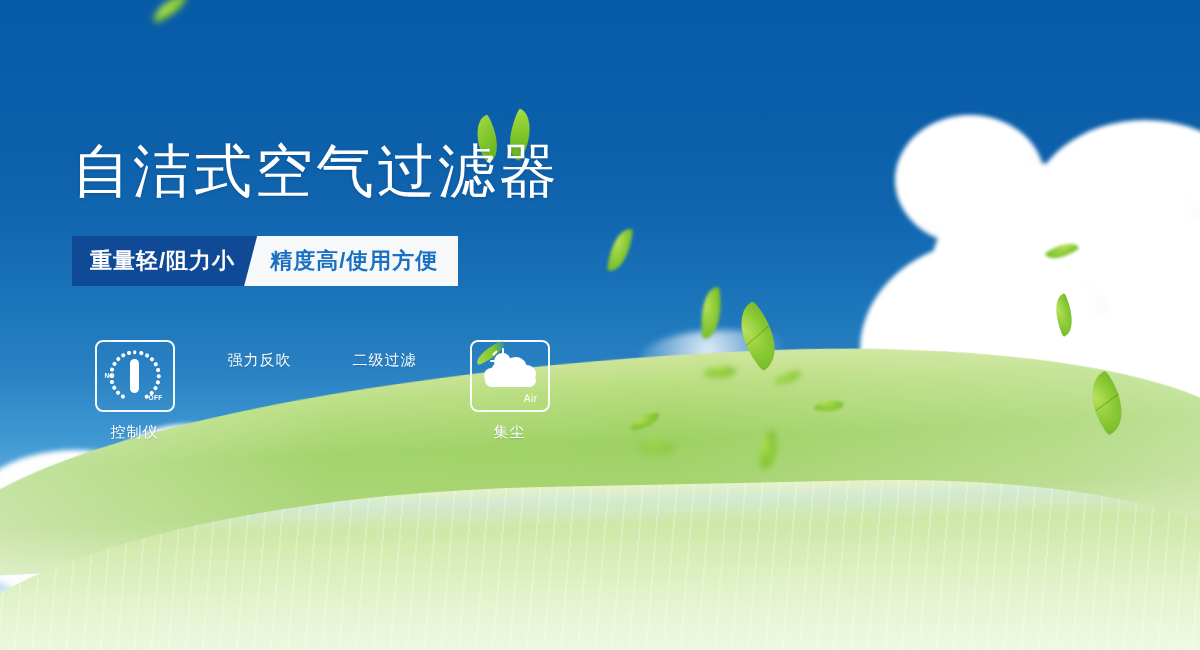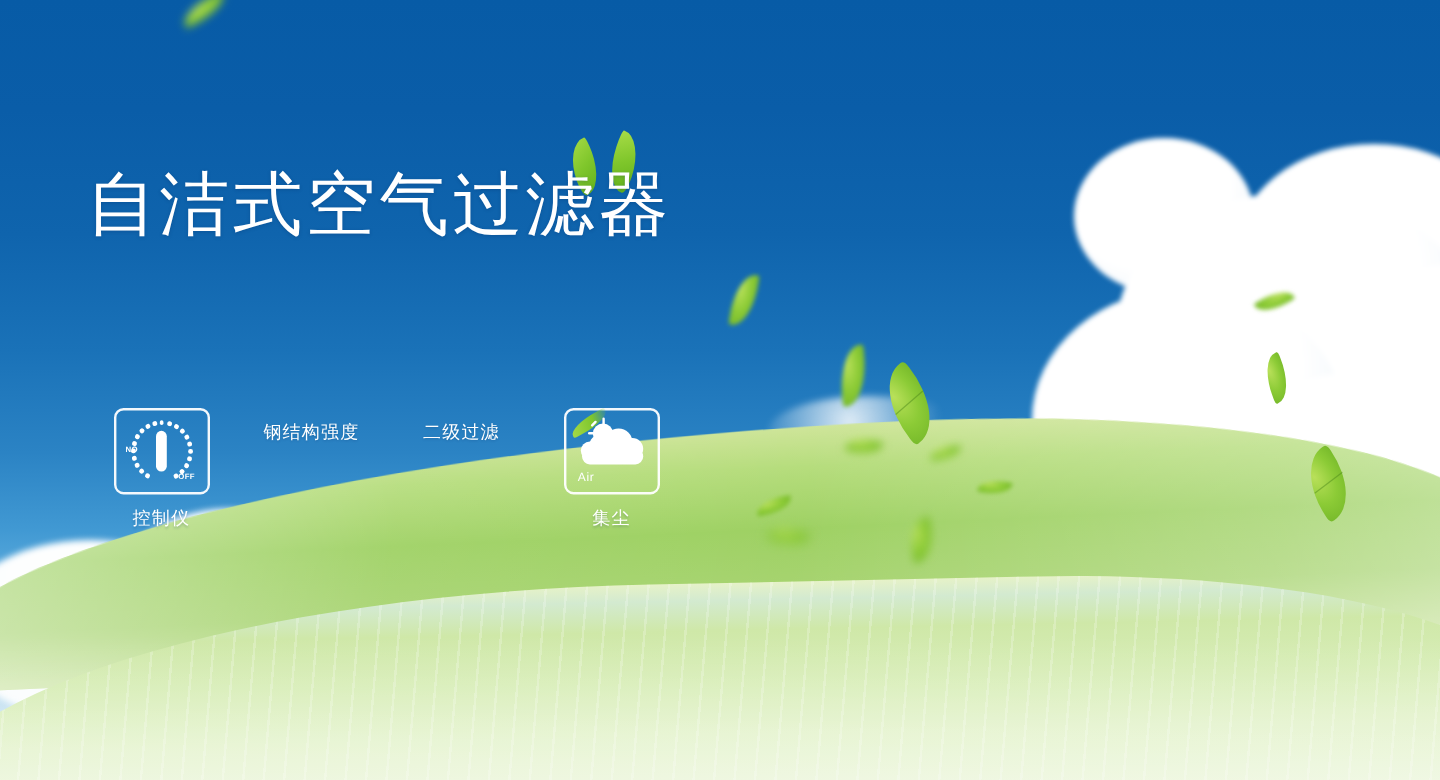--- a/index.html
+++ b/index.html
@@ -252,21 +252,21 @@
     border-radius:50%; background:#fff;
   }
   .airicon .ray{
     position:absolute; background:#fff; border-radius:1px;
   }
   .airicon .cl{
     position:absolute; background:#fff; border-radius:50%;
   }
   .airicon .air-text{
     position:absolute; left:0; right:0; bottom:-3px;
-    text-align:left; font-size:10px; color:#fff; letter-spacing:.5px;
+    text-align:right; font-size:10px; color:#fff; letter-spacing:.5px;
   }
   .airicon .streak{
     position:absolute; left:-8px; top:-4px; width:34px; height:11px;
     background:linear-gradient(100deg,#a6da4a 0%, #7ec62c 60%, rgba(126,198,44,0) 100%);
     border-radius:80% 10% 80% 10%;
     transform:rotate(-28deg);
   }
 </style>
 </head>
 <body>
@@ -331,20 +331,24 @@
 
   <div class="content">
 
     <div class="sprout" style="left:477px; top:110px;">
       <span class="sl sl-left"></span>
       <span class="sl sl-right"></span>
     </div>
 
     <div class="title">自洁式空气过滤器</div>
 
+    <div class="badge">
+      <div class="badge-left">重量轻/阻力小</div>
+      <div class="badge-right">精度高/使用方便</div>
+    </div>
 
     <div class="features">
 
       <div class="feature">
         <div class="fbox">
           <div class="gauge">
             <span class="dot" style="transform:translate(-50%,-50%) rotate(0deg)   translate(0,-24px);"></span>
             <span class="dot" style="transform:translate(-50%,-50%) rotate(15deg)  translate(0,-24px);"></span>
             <span class="dot" style="transform:translate(-50%,-50%) rotate(30deg)  translate(0,-24px);"></span>
             <span class="dot" style="transform:translate(-50%,-50%) rotate(45deg)  translate(0,-24px);"></span>
@@ -367,21 +371,21 @@
             <span class="dot" style="transform:translate(-50%,-50%) rotate(345deg) translate(0,-24px);"></span>
             <span class="bar"></span>
             <span class="gt gt-no">NO</span>
             <span class="gt gt-off">OFF</span>
           </div>
         </div>
         <div class="flabel">控制仪</div>
       </div>
 
       <div class="feature">
-        <div class="flabel">钢结构强度</div>
+        <div class="flabel">强力反吹</div>
       </div>
 
 
       <div class="feature">
         <div class="flabel">二级过滤</div>
       </div>
 
       <div class="feature">
         <div class="fbox">
           <div class="airicon">

